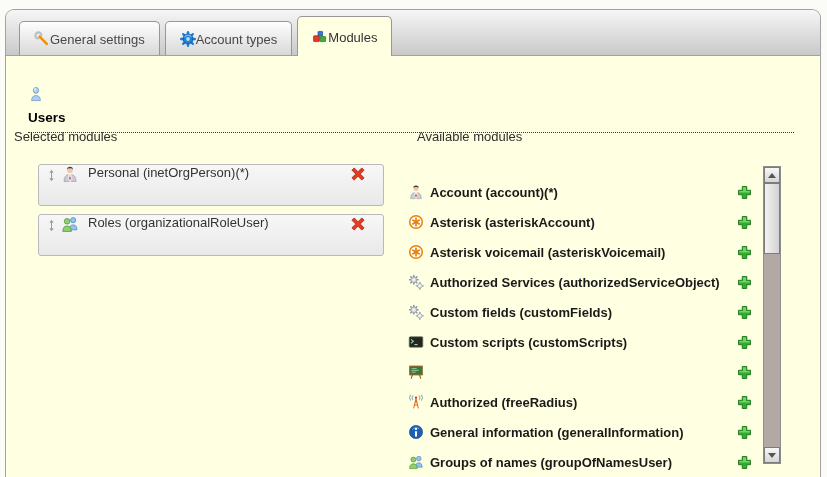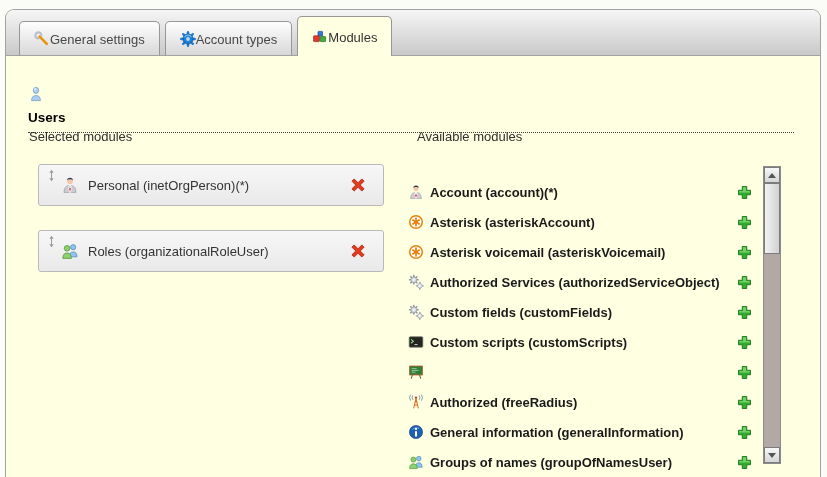--- a/index.html
+++ b/index.html
@@ -51,30 +51,30 @@
   .users-section {
     position: absolute; left: 22px; right: 26px; top: 76px;
     display: flex; gap: 8px;
     padding-bottom: 7px;
     border-bottom: 1px dotted #3a3a3a;
     flex-direction: column;
   }
   .users-section .title { font-size: 13.5px; font-weight: bold; color: #000; }
   
   .col-heading { position: absolute; top: 119px; font-size: 13px; color: #2e2e2e; }
-  .heading-selected { left: 23px; }
+  .heading-selected { left: 8px; }
   .heading-available { left: 403px; margin-left: 8px; }
   
   .selected-list { position: absolute; left: 32px; top: 154px; width: 346px; }
   .sel-item {
     position: relative;
-    height: 42px; margin-bottom: 24px;
+    height: 42px; margin-bottom: 8px;
     border: 1px solid #b9b9b9; border-radius: 3px;
     background: linear-gradient(#f7f7f7, #e9e9e9);
-    display: flex; align-items: center;
+    display: flex; align-items: flex-start;
     padding-left: 22px;
     cursor: move;
   }
   .sel-item .drag { position: absolute; left: 8px; top: 4px; width: 9px; height: 13px; cursor: ns-resize; }
   .sel-item .drag svg { width: 100%; height: 100%; display: block; }
   .sel-item .icn { width: 18px; height: 18px; margin-right: 9px; }
   .sel-item .lbl { font-size: 13px; color: #333; flex: 1 1 auto; }
   .del-btn { background: none; border: none; width: 18px; height: 18px; padding: 0; margin-right: 16px; cursor: pointer; }
   .del-btn svg { width: 18px; height: 18px; display: block; }
   

